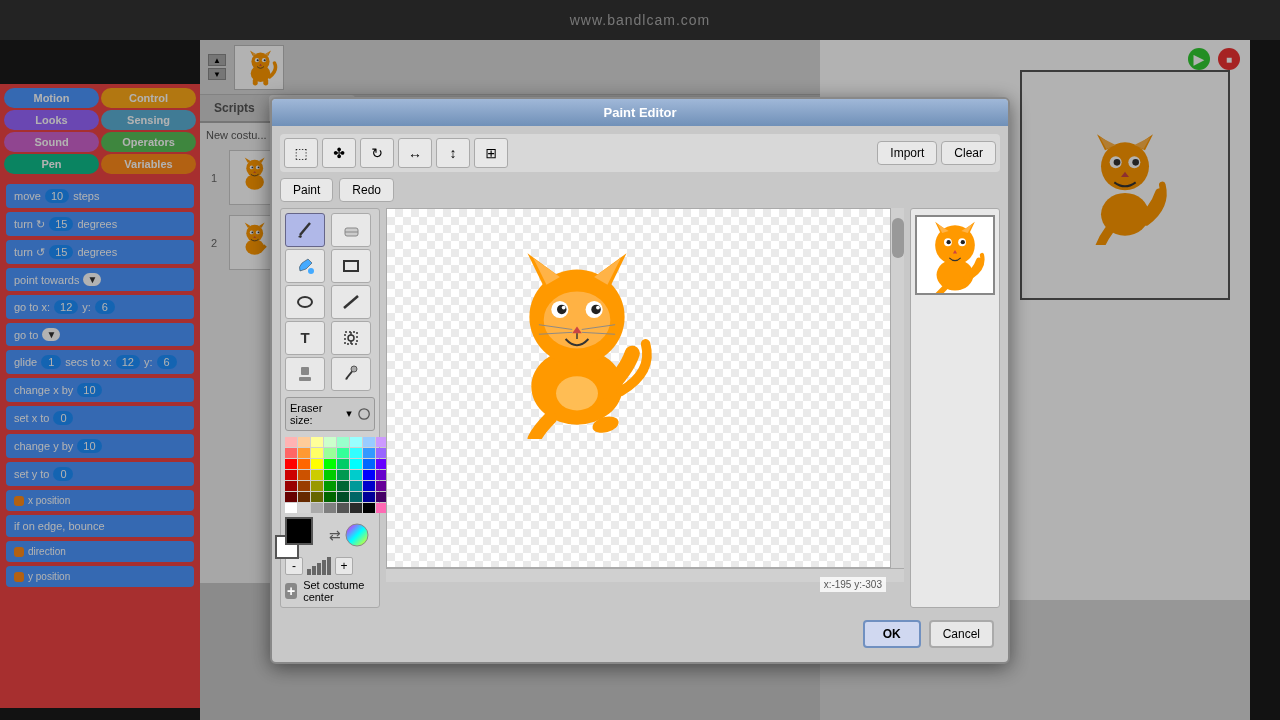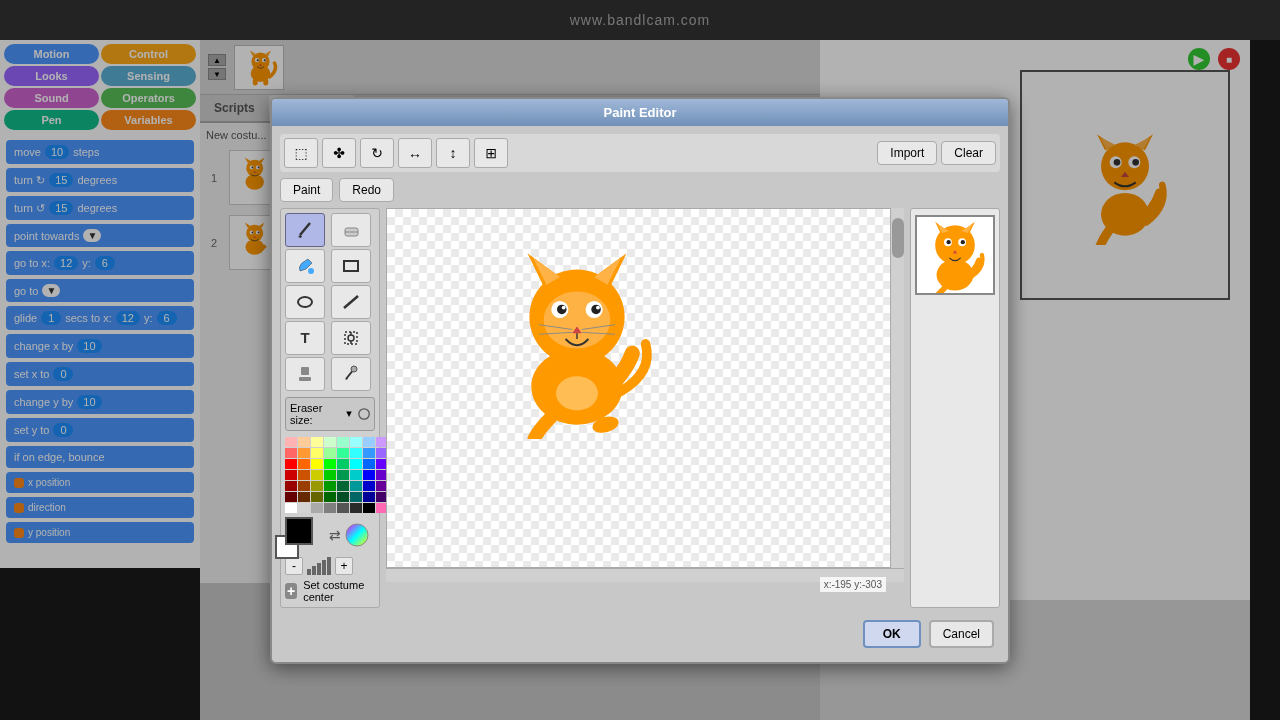--- a/index.html
+++ b/index.html
@@ -12,21 +12,21 @@
       color: #aaa; font-size: 14px; letter-spacing: 1px;
     }
 
     
     .main-container {
       display: flex; width: 1280px; height: 680px;
     }
 
     
     .left-sidebar {
-      width: 200px; height: 528px; background: #ffffff; flex-shrink: 0;
+      width: 200px; height: 624px; background: #ef4444; flex-shrink: 0; margin-top: 44px;
     }
 
     .category-tabs {
       display: grid; grid-template-columns: 1fr 1fr; gap: 2px; padding: 4px;
     }
 
     .cat-btn {
       padding: 4px 6px; border-radius: 12px; border: none; cursor: pointer;
       font-size: 11px; font-weight: bold; color: white; text-align: center;
     }
@@ -373,25 +373,25 @@
       </div>
       <div class="block block-motion">
         set x to <span class="block-val">0</span>
       </div>
       <div class="block block-motion">
         change y by <span class="block-val">10</span>
       </div>
       <div class="block block-motion">
         set y to <span class="block-val">0</span>
       </div>
-      <div class="block block-motion">
-        if on edge, bounce
-      </div>
       <div class="block block-motion" style="font-size:10px;">
         <span class="block-check"></span> x position
+      </div>
+      <div class="block block-motion">
+        if on edge, bounce
       </div>
       <div class="block block-motion" style="font-size:10px;">
         <span class="block-check"></span> direction
       </div>
       <div class="block block-motion" style="font-size:10px;">
         <span class="block-check"></span> y position
       </div>
     </div>
   </div>
 

